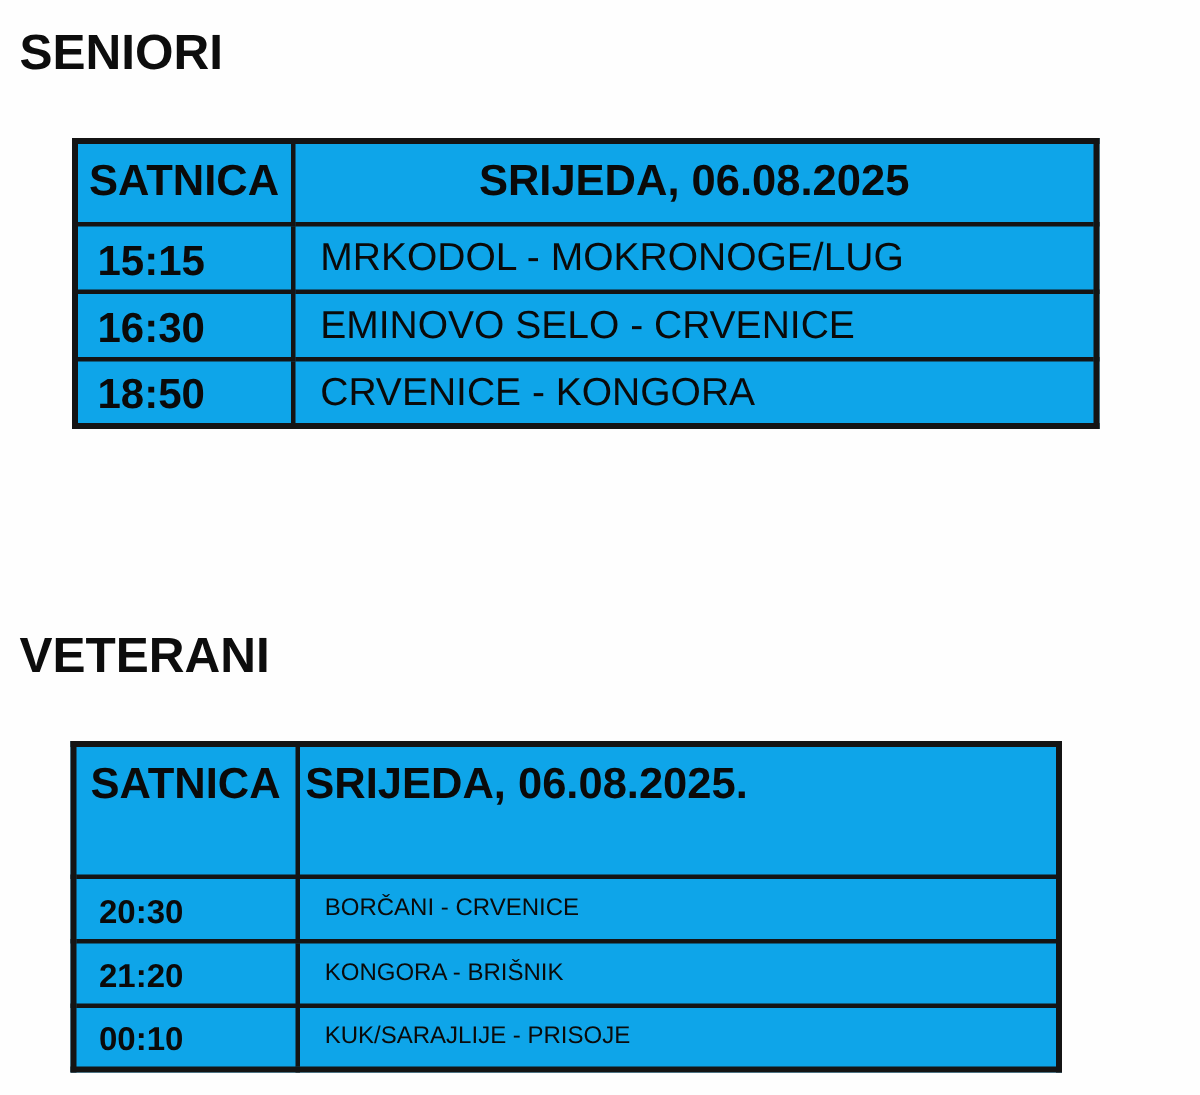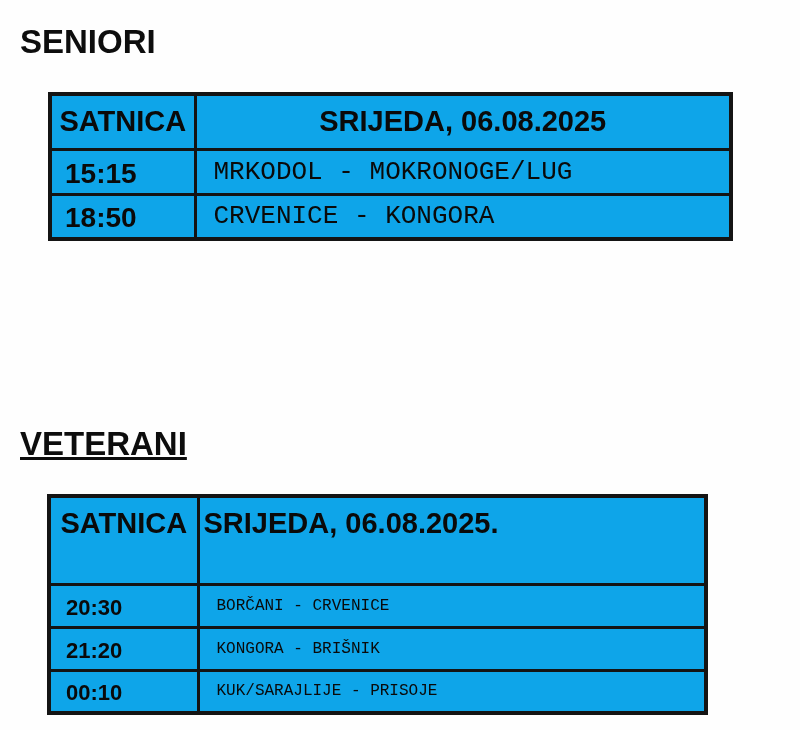--- a/index.html
+++ b/index.html
@@ -11,29 +11,29 @@
     position: relative;
     width: 800px;
     height: 730px;
     background: #fefefe;
     font-family: "Liberation Sans", sans-serif;
     color: #0a0a0a;
     overflow: hidden;
   }
   .section-title {
     position: absolute;
-    margin: 12px;
+    margin: 5px;
     font-size: 33px;
     font-weight: bold;
     letter-spacing: 0px;
     color: #0d0d0d;
     white-space: nowrap;
   }
   .title-seniori  { left: 8px;  top: 11px;  }
-  .title-veterani { left: 8px;  top: 413px; text-decoration: underline; }
+  .title-veterani { left: 8px;  top: 413px; }
 
   table.sched {
     position: absolute;
     border-collapse: collapse;
     table-layout: fixed;
     background: #0ea5e9;
   }
   table.sched th, table.sched td {
     border: 3px solid #141414;
     overflow: hidden;
@@ -77,21 +77,20 @@
     padding: 4px 0 0 13px;
   }
   .tbl-veterani td.time-cell { font-size: 22px; padding-left: 15px; }
 
   td.match-cell {
     font-size: 26px;
     font-weight: normal;
     text-align: left;
     vertical-align: middle;
     padding: 0 0 0 17px;
-    font-family: Liberation Mono, monospace;
   }
   .tbl-veterani td.match-cell { font-size: 16px; }
 </style>
 </head>
 <body>
 
 <div class="page">
 
   <h1 class="section-title title-seniori">SENIORI</h1>
 
@@ -103,20 +102,24 @@
     <thead>
       <tr>
         <th class="hc hc-satnica">SATNICA</th>
         <th class="hc hc-date">SRIJEDA, 06.08.2025</th>
       </tr>
     </thead>
     <tbody>
       <tr>
         <td class="time-cell">15:15</td>
         <td class="match-cell">MRKODOL - MOKRONOGE/LUG</td>
+      </tr>
+      <tr>
+        <td class="time-cell">16:30</td>
+        <td class="match-cell">EMINOVO SELO - CRVENICE</td>
       </tr>
       <tr>
         <td class="time-cell">18:50</td>
         <td class="match-cell">CRVENICE - KONGORA</td>
       </tr>
     </tbody>
   </table>
 
   <h1 class="section-title title-veterani">VETERANI</h1>
 

